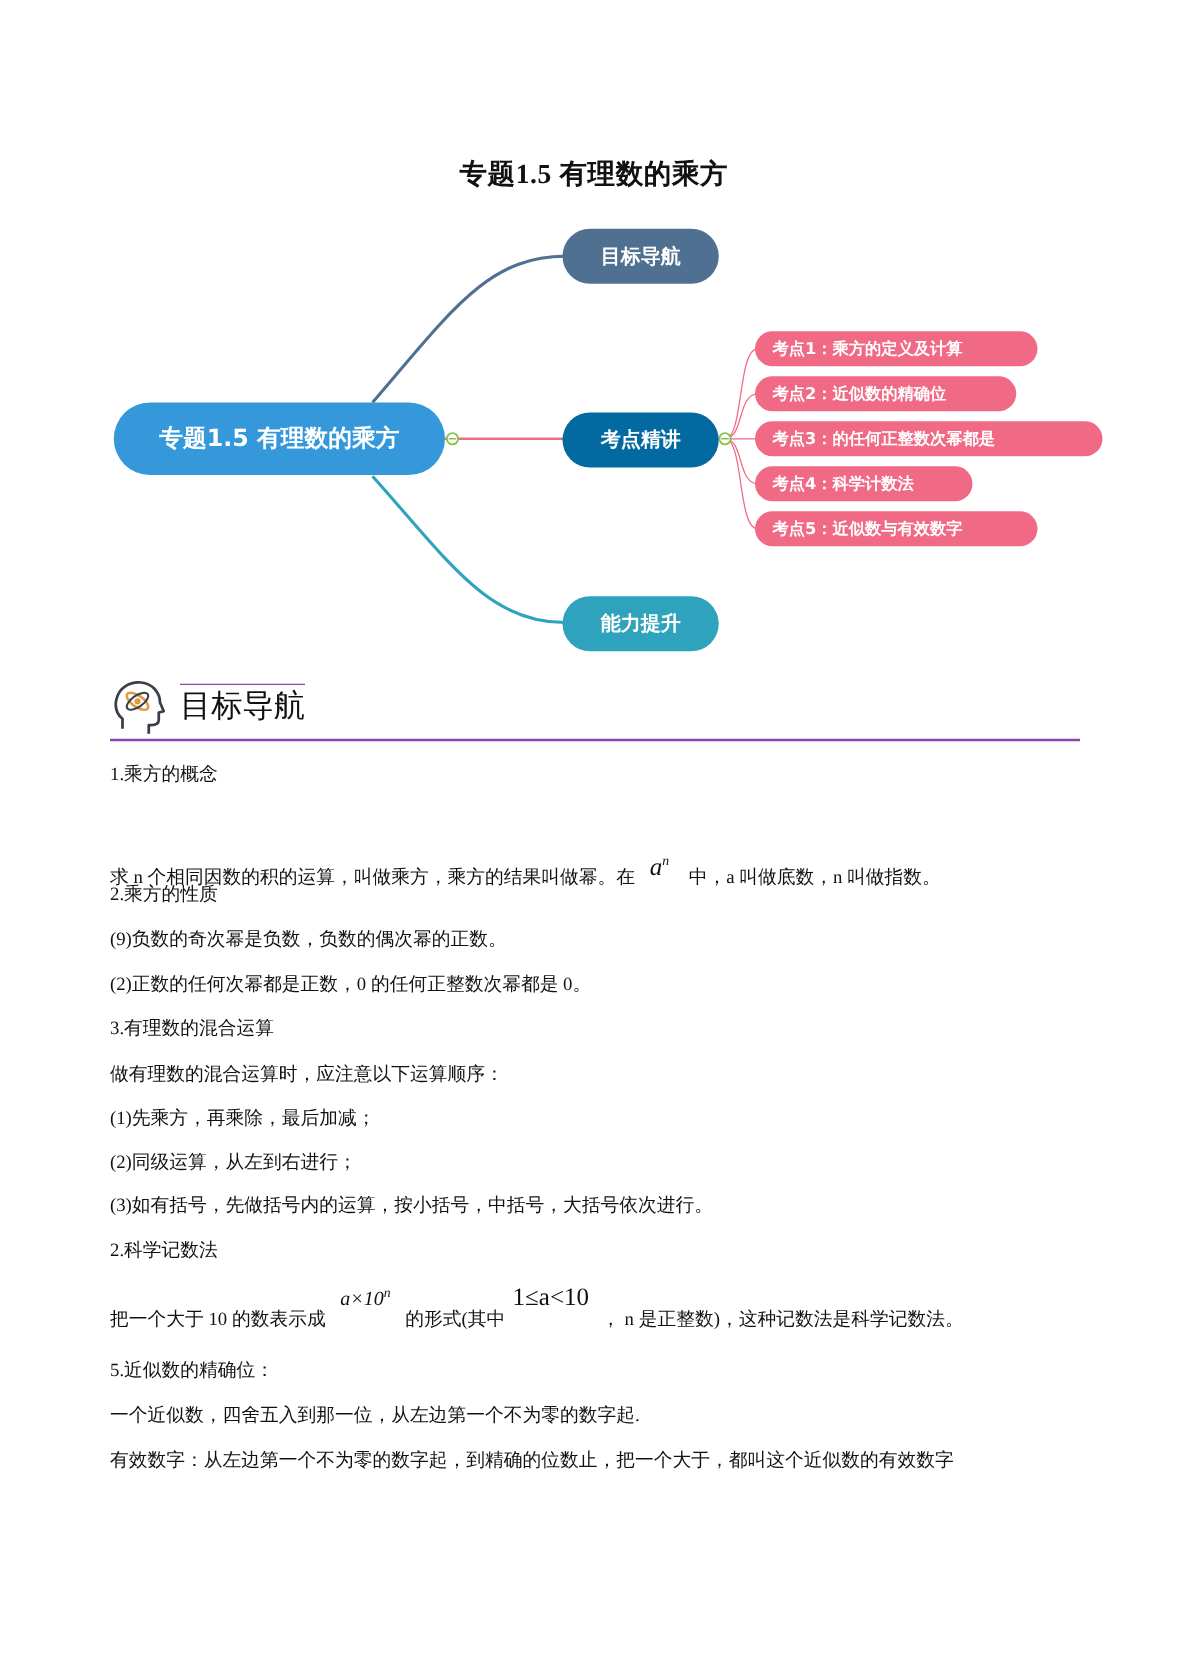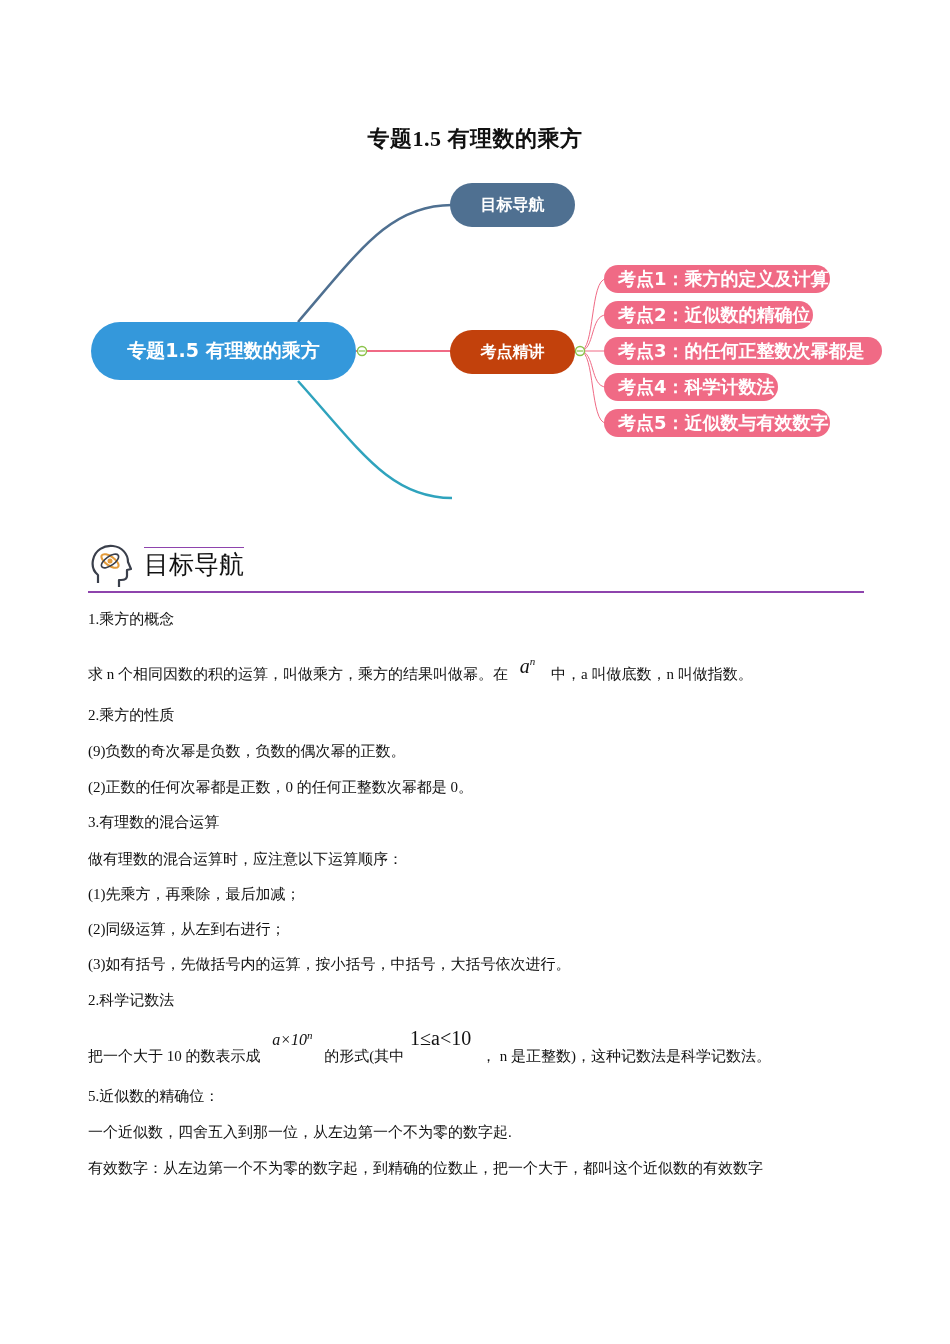--- a/index.html
+++ b/index.html
@@ -7,23 +7,23 @@
          font-family:"Liberation Serif","DejaVu Serif",serif; color:#111; }
   .title { position:absolute; left:0; width:950px; top:124px; text-align:center;
            font-size:22px; font-weight:bold; letter-spacing:0.5px; }
   .mindmap { position:absolute; left:0; top:0; width:950px; height:540px; }
   .node { position:absolute; color:#fff; font-family:"DejaVu Sans","Liberation Sans",sans-serif;
           font-weight:bold; display:flex; align-items:center; justify-content:center;
           border-radius:999px; white-space:nowrap; }
   .root { left:91px; top:322px; width:265px; height:58px; background:#3498db; font-size:19px; }
   .l1 { width:125px; height:44px; font-size:16px; }
   .n-nav { left:450px; top:183px; background:#4f7091; }
-  .n-key { left:450px; top:330px; background:#c2410c; }
+  .n-key { left:450px; top:330px; background:#0369a1; }
   .n-ability { left:450px; top:477px; background:#2fa3bd; }
-  .leaf { height:28px; background:#f06a85; font-size:18px; padding:0 14px; justify-content:flex-start; }
+  .leaf { height:28px; background:#f06a85; font-size:13px; padding:0 14px; justify-content:flex-start; }
   .section-head { position:absolute; left:88px; top:541px; width:776px; height:52px; }
   .section-head .line { position:absolute; left:0; right:0; bottom:0; height:2px; background:#8e44ad; }
   .section-head .topline { position:absolute; left:56px; top:6px; width:100px; height:1px; background:#8e44ad; }
   .section-head .label { position:absolute; left:56px; top:7px; font-family:"DejaVu Sans","Liberation Sans",sans-serif;
                          font-size:25px; color:#111; }
   .section-head .icon { position:absolute; left:2px; top:2px; width:42px; height:46px; }
   .content p { position:absolute; left:88px; margin:0; font-size:15px; white-space:nowrap; }
   .math { font-family:"Liberation Serif","DejaVu Serif",serif; font-style:italic; }
   .sup { font-size:11px; vertical-align:super; }
 </style>
@@ -44,20 +44,21 @@
     <path d="M580 351 L 606 351" stroke="#f06a85" stroke-width="1" fill="none"></path>
     <path d="M580 351 C 595 351, 590 387, 606 387" stroke="#f06a85" stroke-width="1" fill="none"></path>
     <path d="M580 351 C 595 351, 590 423, 606 423" stroke="#f06a85" stroke-width="1" fill="none"></path>
     <circle cx="580" cy="351" r="4.5" fill="#fff" stroke="#8bc34a" stroke-width="1.5"></circle>
     <line x1="577" y1="351" x2="583" y2="351" stroke="#8bc34a" stroke-width="1.2"></line>
   </svg>
 
   <div class="node root">专题1.5 有理数的乘方</div>
   <div class="node l1 n-nav">目标导航</div>
   <div class="node l1 n-key">考点精讲</div>
+  <div class="node l1 n-ability">能力提升</div>
 
   <div class="node leaf" style="left:604px;top:265px;width:198px;">考点1：乘方的定义及计算</div>
   <div class="node leaf" style="left:604px;top:301px;width:181px;">考点2：近似数的精确位</div>
   <div class="node leaf" style="left:604px;top:337px;width:250px;">考点3：的任何正整数次幂都是</div>
   <div class="node leaf" style="left:604px;top:373px;width:146px;">考点4：科学计数法</div>
   <div class="node leaf" style="left:604px;top:409px;width:198px;">考点5：近似数与有效数字</div>
 </div>
 
 <div class="section-head">
   <svg class="icon" viewBox="0 0 42 46">
@@ -67,21 +68,21 @@
     <circle cx="20" cy="18" r="2.5" fill="#e39b3b"></circle>
   </svg>
   <div class="topline"></div>
   <div class="label">目标导航</div>
   <div class="line"></div>
 </div>
 
 <div class="content">
   <p style="top:610px">1.乘方的概念</p>
 
-  <p style="top:661px">
+  <p style="top:689px">
     <span>求 n 个相同因数的积的运算，叫做乘方，乘方的结果叫做幂。在</span>
     <span class="math" style="font-size:20px;margin:0 12px 0 8px;position:relative;top:-6px;"><span>a</span><span class="sup">n</span></span>
     <span>中，a 叫做底数，n 叫做指数。</span>
   </p>
 
   <p style="top:706px">2.乘方的性质</p>
   <p style="top:742px">(9)负数的奇次幂是负数，负数的偶次幂的正数。</p>
   <p style="top:778px">(2)正数的任何次幂都是正数，0 的任何正整数次幂都是 0。</p>
   <p style="top:813px">3.有理数的混合运算</p>
   <p style="top:850px">做有理数的混合运算时，应注意以下运算顺序：</p>

